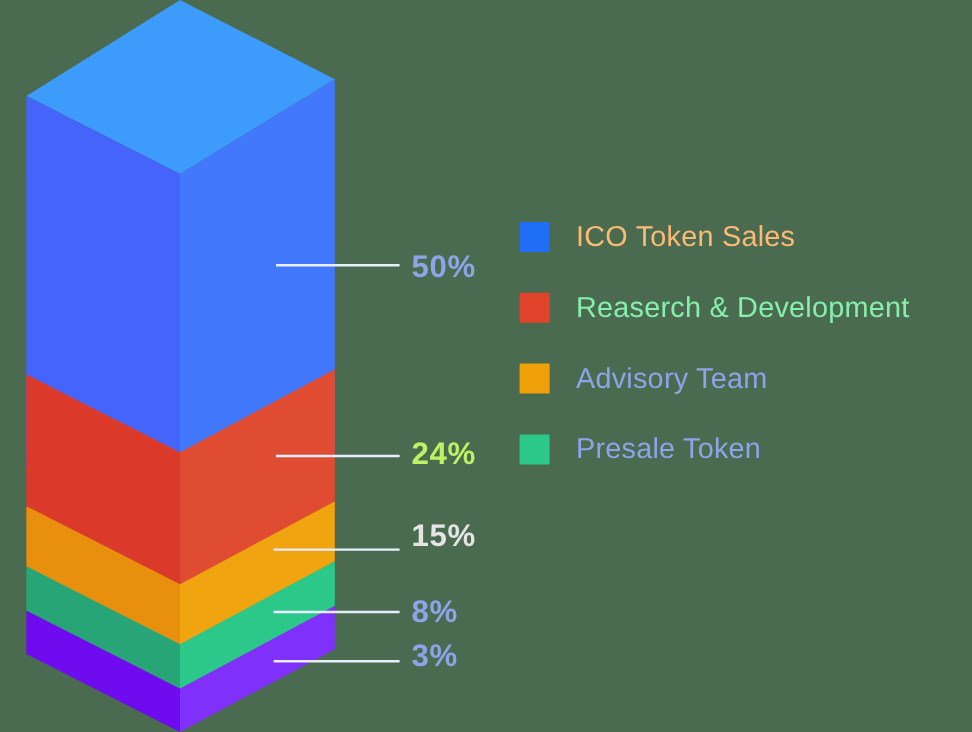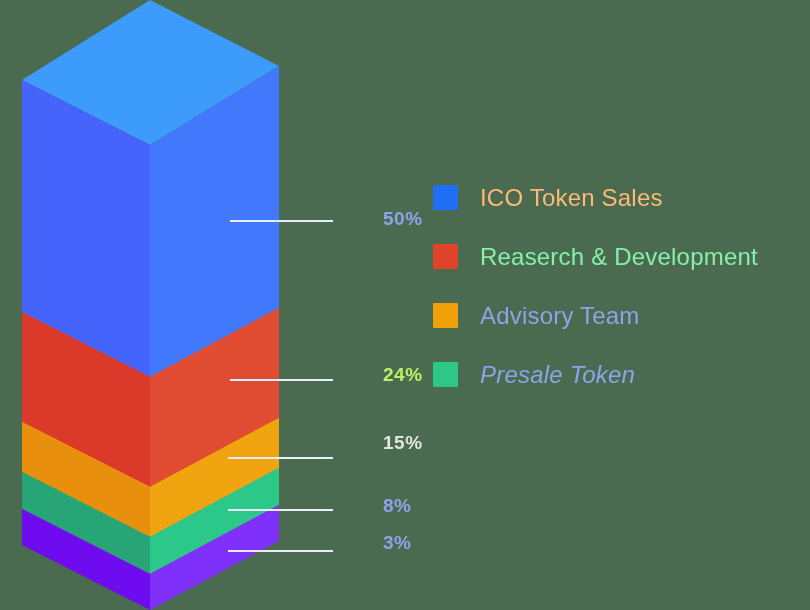--- a/index.html
+++ b/index.html
@@ -24,27 +24,26 @@
     position: absolute;
     left: 0;
     top: 0;
     width: 810px;
     height: 610px;
     display: block;
   }
   .pct-label {
     position: absolute;
     font-family: "Liberation Sans", sans-serif;
-    font-size: 19px;
+    font-size: 26px;
     font-weight: bold;
     color: #8fa3e8;
     letter-spacing: 0.5px;
     white-space: nowrap;
     line-height: 1;
-    margin-left: 40px;
   }
   #legend {
     position: absolute;
     left: 433px;
     top: 168px;
     width: 370px;
   }
   .legend-row {
     display: flex;
     align-items: center;
@@ -126,17 +125,17 @@
     <div class="legend-row">
       <span class="legend-swatch" style="background: rgb(224, 67, 42);"></span>
       <span class="legend-label" style="color: #86efac;">Reaserch &amp; Development</span>
     </div>
     <div class="legend-row">
       <span class="legend-swatch" style="background: rgb(240, 160, 8);"></span>
       <span class="legend-label" style="color: rgb(143, 163, 232);">Advisory Team</span>
     </div>
     <div class="legend-row">
       <span class="legend-swatch" style="background: rgb(43, 200, 138);"></span>
-      <span class="legend-label" style="color: rgb(143, 163, 232); font-style: italic;">Presale Token</span>
+      <span class="legend-label" style="color: rgb(143, 163, 232);">Presale Token</span>
     </div>
   </div>
 
 </div>
 
 </body></html>

